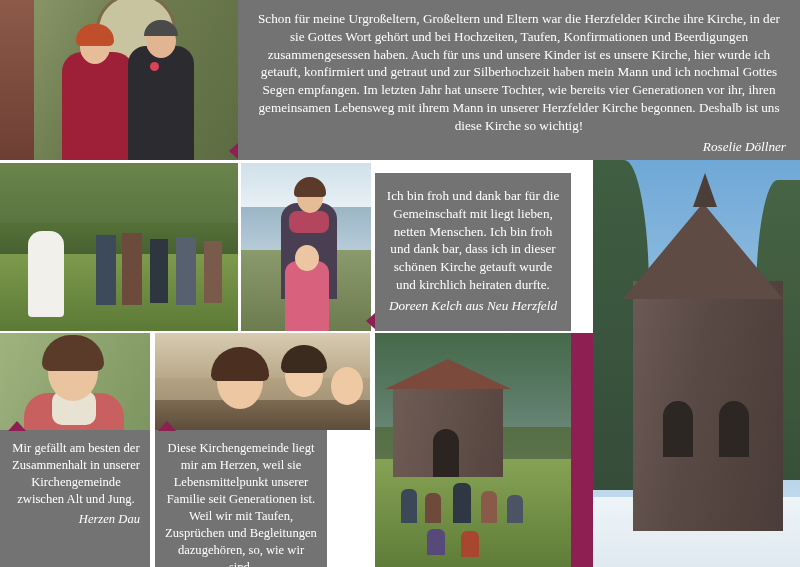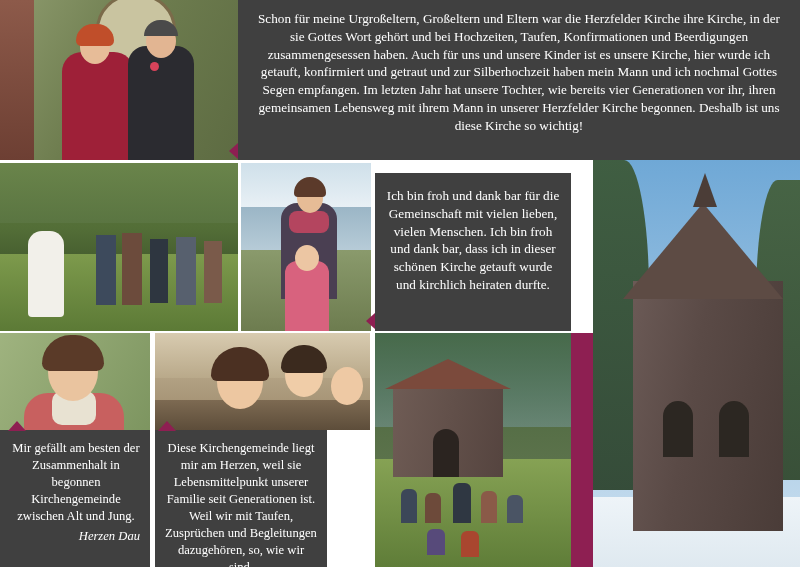--- a/index.html
+++ b/index.html
@@ -33,21 +33,21 @@
     position: absolute;
     left: 0; right: 0; bottom: 0;
     background: linear-gradient(#6f8a4a, #4d6332);
   }
 
   
   .quote {
     position: absolute;
     box-sizing: border-box;
     color: #ffffff;
-    background: #404040;
+    background: #737373;
     font-family: "Liberation Serif", serif;
   }
   .quote .body {
     text-align: center;
     line-height: 1.35;
   }
   .quote .author {
     text-align: right;
     font-style: italic;
     margin-top: 4px;
@@ -418,30 +418,32 @@
     <div class="g5"></div>
     <div class="g6"></div>
     <div class="g7"></div>
   </div>
 
   <div id="band-right"></div>
   <div id="band-right-top"></div>
 
   <div class="quote" id="quote-top">
     <div class="body">Schon für meine Urgroßeltern, Großeltern und Eltern war die Herzfelder Kirche ihre Kirche, in der sie Gottes Wort gehört und bei Hochzeiten, Taufen, Konfirmationen und Beerdigungen zusammengesessen haben. Auch für uns und unsere Kinder ist es unsere Kirche, hier wurde ich getauft, konfirmiert und getraut und zur Silberhochzeit haben mein Mann und ich nochmal Gottes Segen empfangen. Im letzten Jahr hat unsere Tochter, wie bereits vier Generationen vor ihr, ihren gemeinsamen Lebensweg mit ihrem Mann in unserer Herzfelder Kirche begonnen. Deshalb ist uns diese Kirche so wichtig!</div>
+    <div class="author">Roselie Döllner</div>
   </div>
   <div class="tri tri-left" style="left:229px; top:143px;"></div>
 
   <div class="quote" id="quote-mid">
-    <div class="body">Ich bin froh und dank bar für die Gemeinschaft mit vielen lieben, vielen Menschen. Ich bin froh und dank bar, dass ich in dieser schönen Kirche getauft wurde und kirchlich heiraten durfte.</div>
+    <div class="body">Ich bin froh und dank bar für die Gemeinschaft mit liegt lieben, netten Menschen. Ich bin froh und dank bar, dass ich in dieser schönen Kirche getauft wurde und kirchlich heiraten durfte.</div>
+    <div class="author center">Doreen Kelch aus Neu Herzfeld</div>
   </div>
   <div class="tri tri-left" style="left:366px; top:313px;"></div>
 
   <div class="quote" id="quote-bl">
-    <div class="body">Mir gefällt am besten der Zusammenhalt in begonnen Kirchengemeinde zwischen Alt und Jung.</div>
+    <div class="body">Mir gefällt am besten der Zusammenhalt in unserer Kirchengemeinde zwischen Alt und Jung.</div>
     <div class="author">Herzen Dau</div>
   </div>
   <div class="tri tri-up" style="left:8px; top:421px;"></div>
 
   <div class="quote" id="quote-bm">
     <div class="body">Diese Kirchengemeinde liegt mir am Herzen, weil sie Lebensmittelpunkt unserer Familie seit Generationen ist. Weil wir mit Taufen, Zusprüchen und Begleitungen dazugehören, so, wie wir sind.</div>
     <div class="author">Margitta Döllner aus Barkow</div>
   </div>
   <div class="tri tri-up" style="left:158px; top:421px;"></div>
 

